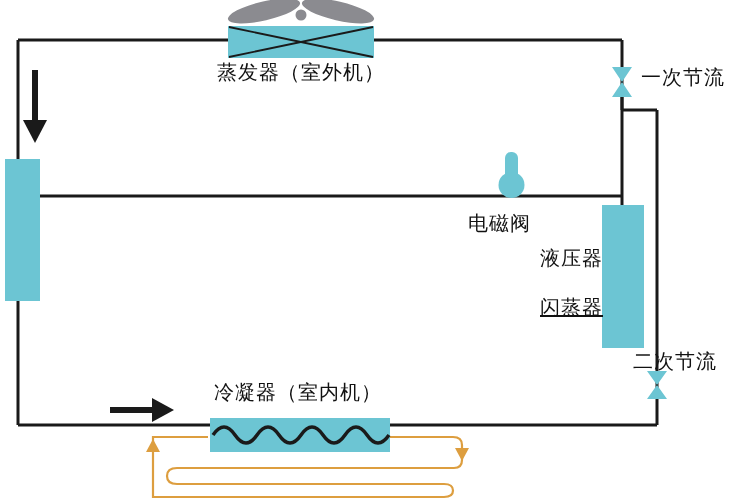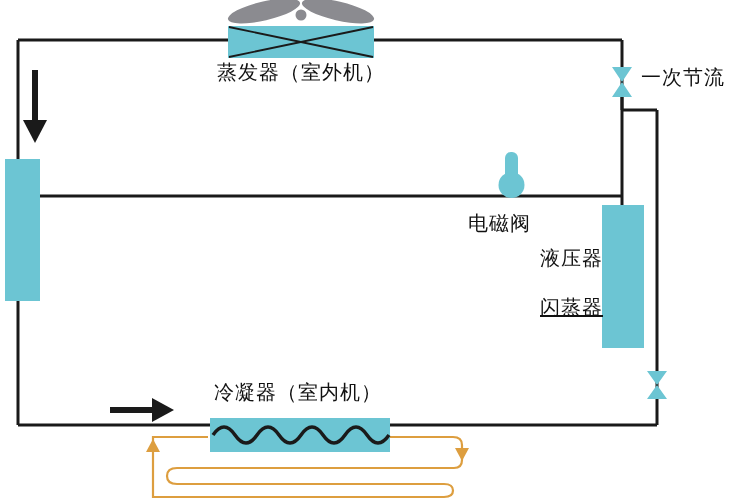--- a/index.html
+++ b/index.html
@@ -81,15 +81,16 @@
       <rect class="blackfill" x="110" y="407" width="44" height="6"></rect>
       <polygon class="blackfill" points="152,398 152,422 174,410"></polygon>
     </g>
   </svg>
 
   <div class="label center" style="left:201px;top:61px;width:200px;">蒸发器（室外机）</div>
   <div class="label" style="left:641px;top:66px;">一次节流</div>
   <div class="label" style="left:468px;top:212px;">电磁阀</div>
   <div class="label" style="left:540px;top:249px;font-family:Liberation Mono, monospace;">液压器</div>
   <div class="label" style="left:540px;top:296px;text-decoration:underline;">闪蒸器</div>
+  <div class="label" style="left:633px;top:350px;">二次节流</div>
   <div class="label center" style="left:198px;top:381px;width:200px;">冷凝器（室内机）</div>
 
 </div>
 
 </body></html>

